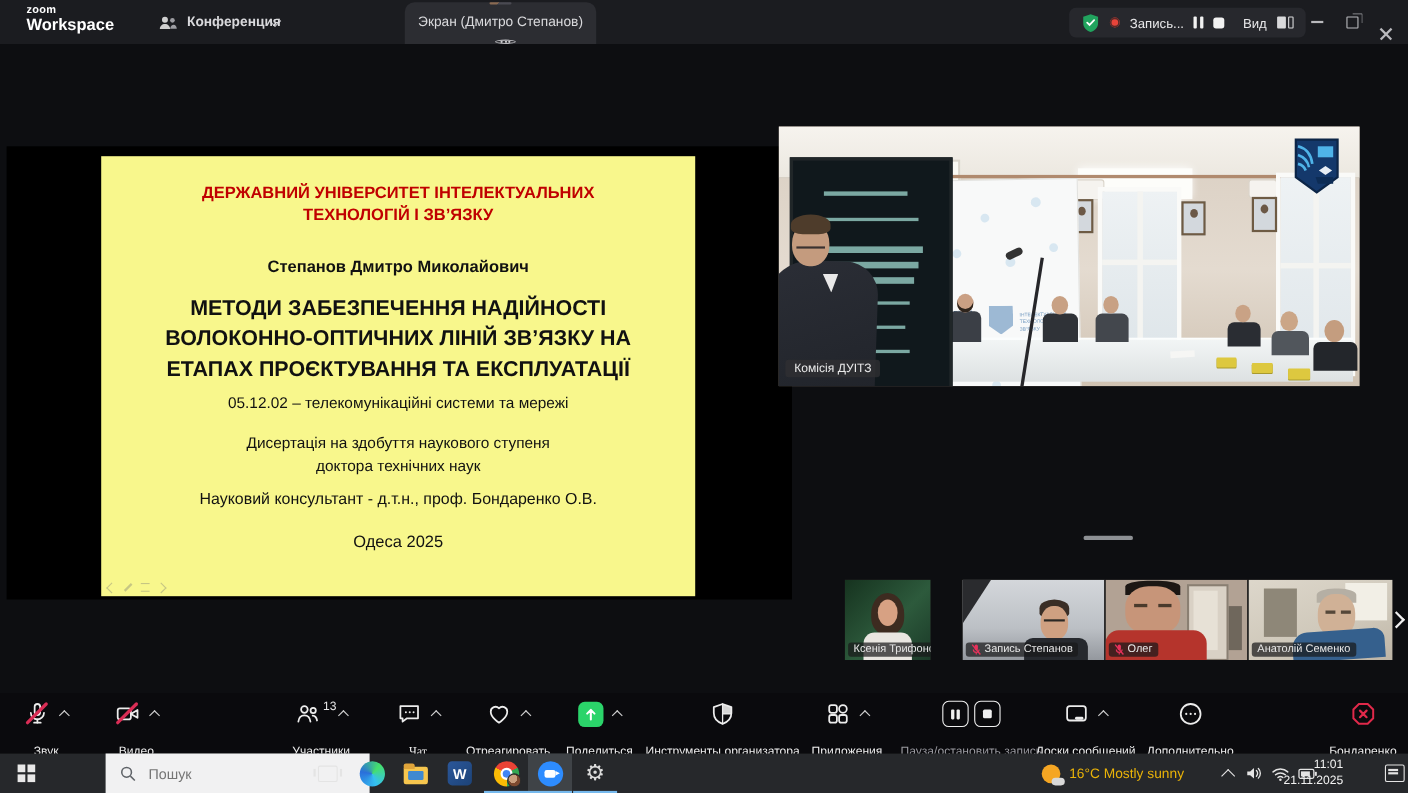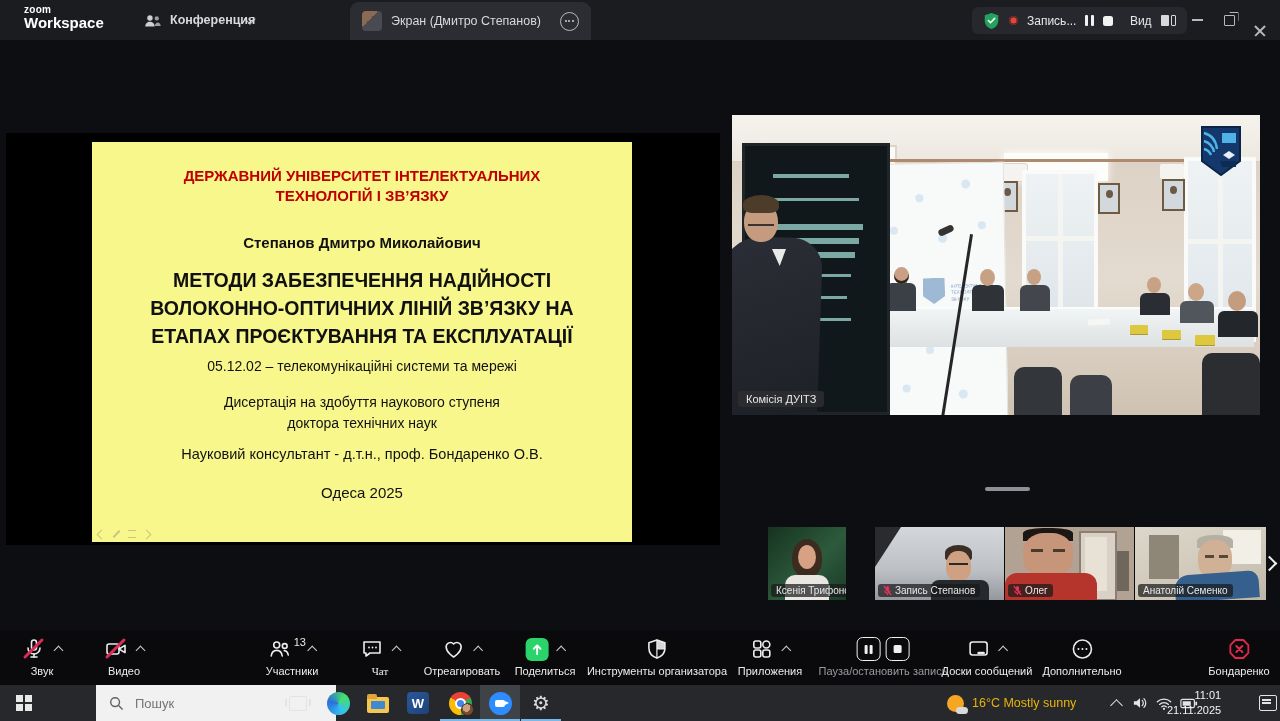--- a/index.html
+++ b/index.html
@@ -47,21 +47,21 @@
   .slide .degree{margin-top:18px;font-size:14px;line-height:1.5;}
   .slide .advisor{margin-top:12px;font-size:14.5px;}
   .slide .city{margin-top:22px;font-size:15px;}
   .pctrl{left:6px;bottom:4px;display:flex;gap:7px;align-items:center;opacity:.38;}
   .pc-l,.pc-r{width:6px;height:6px;border-left:1.5px solid #777;border-bottom:1.5px solid #777;}
   .pc-l{transform:rotate(45deg);} .pc-r{transform:rotate(225deg);}
   .pc-pen{width:9px;height:2px;background:#777;transform:rotate(-45deg);}
   .pc-menu{width:8px;height:6px;border-top:1.5px solid #777;border-bottom:1.5px solid #777;}
 
   
-  .room{left:732px;top:115px;width:528px;height:300px;overflow:hidden;background:linear-gradient(180deg,#d9cec1 0%,#e4dbd0 55%,#cfc2b2 100%);}
+  .room{left:708px;top:115px;width:528px;height:236px;overflow:hidden;background:linear-gradient(180deg,#d9cec1 0%,#e4dbd0 55%,#cfc2b2 100%);}
   .ceil{left:0;top:0;width:528px;height:46px;background:linear-gradient(180deg,#f6f3ee,#ece8e0);border-bottom:1px solid #d6d0c5;}
   .light1{left:95px;top:30px;width:66px;height:24px;background:#fbfaf4;border:2px solid #dbd6cc;}
   .light2{left:272px;top:38px;width:104px;height:28px;background:#fdfdfa;box-shadow:0 0 8px #fff;}
   .curtain{left:138px;top:44px;width:330px;height:3px;background:#b08a6e;}
   .ac{background:#f5f3ef;border-radius:3px;border:1px solid #dad4ca;}
   .win-bright{background:linear-gradient(180deg,#eef2f4,#dfe6ea);border:4px solid #fafaf8;box-sizing:border-box;}
   .mullion{position:absolute;background:#f4f4f1;}
   .portrait{border:2px solid #6e5b44;background:#d3d8dd;}
   .portrait i{display:block;width:7px;height:8px;border-radius:50%;background:#6b5846;margin:5px auto 0;}
   .banner{left:128px;top:48px;width:144px;height:256px;background:#f8f9f9;border:1px solid #e2e2df;transform:rotate(-1deg);}
@@ -88,21 +88,21 @@
 
   
   .divider{left:985px;top:487px;width:45px;height:4px;border-radius:2px;background:#8d9094;}
   .thumb{top:527px;height:73px;overflow:hidden;background:#222;}
   .t-label{position:absolute;left:3px;bottom:3px;display:flex;align-items:center;gap:3px;background:rgba(25,25,27,.72);border-radius:3px;padding:1px 5px;color:#e8e8e8;font-size:10px;white-space:nowrap;max-width:92%;overflow:hidden;}
   .strip-next{left:1259px;top:548px;width:20px;height:30px;display:flex;align-items:center;justify-content:center;}
   .chev-right{width:9px;height:9px;border-top:2.2px solid #efefef;border-right:2.2px solid #efefef;transform:rotate(45deg);}
 
   
   .toolbar{left:0;top:630px;width:1280px;height:55px;background:#0a0a0d;}
-  .tb{position:absolute;top:7px;transform:translateX(-50%);display:flex;flex-direction:column;align-items:center;gap:4px;color:#ececec;}
+  .tb{position:absolute;top:7px;transform:translateX(-50%);display:flex;flex-direction:column;align-items:center;gap:16px;color:#ececec;}
   .tb-label{font-size:11px;white-space:nowrap;}
   .tb-dim{color:#9a9aa0;}
   .ico-row{display:flex;align-items:center;gap:9px;height:24px;}
   .chev-up{width:6px;height:6px;border-top:1.7px solid #cfcfcf;border-left:1.7px solid #cfcfcf;transform:rotate(45deg);margin-top:3px;}
   .ico-wrap{position:relative;width:24px;height:24px;}
   .slash{position:absolute;left:10px;top:-2px;width:3px;height:27px;background:#d92d55;transform:rotate(45deg);border-radius:2px;}
   .badge{position:absolute;right:-14px;top:-1px;font-size:11px;color:#e8e8e8;}
   .share-btn{width:23px;height:23px;border-radius:6px;background:#2bd46a;display:flex;align-items:center;justify-content:center;}
   .recbtn{width:22px;height:22px;border:1.6px solid #f0f0f0;border-radius:6px;display:flex;align-items:center;justify-content:center;gap:2.5px;}
   .recbtn .b{width:3px;height:9px;background:#f0f0f0;border-radius:1px;}
@@ -157,21 +157,21 @@
     <div class="abs tab" style="left:144px;top:0;height:40px;font-weight:bold;">
       <svg width="17" height="15" viewBox="0 0 20 16">
           <circle cx="7" cy="5" r="3.2" fill="#cfcfcf"></circle>
           <path d="M1.5 15c0-3.2 2.5-5.4 5.5-5.4s5.5 2.2 5.5 5.4z" fill="#cfcfcf"></path>
           <circle cx="15" cy="5.6" r="2.5" fill="#9d9da2"></circle>
           <path d="M12.5 14.5c.4-2.7 2-4.2 3.8-4.2 1.7 0 3.1 1.6 3.4 4.2z" fill="#9d9da2"></path>
         </svg>
       <span>Конференция</span>
     </div>
 
-    <div class="abs tab tab-active" style="left:350px;top:2px;">
+    <div class="abs tab tab-active" style="left:368px;top:2px;flex-direction:column;">
       <span class="tab-thumb"></span>
       <span>Экран (Дмитро Степанов)</span>
       <span class="ellipsis-circle" style="margin-left:10px;">
           <i></i>
           <i></i>
           <i></i>
         </span>
     </div>
 
     <div class="abs ctrl-pill" style="left:972px;top:7px;">

